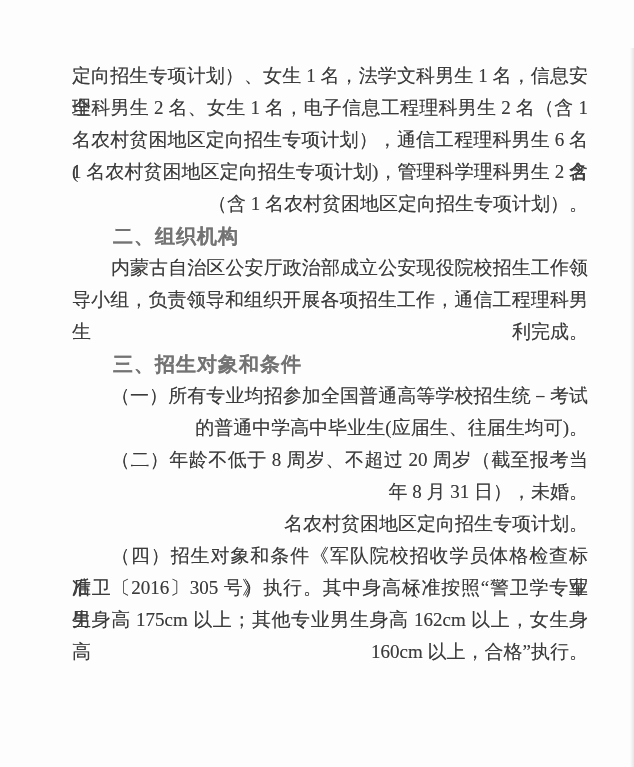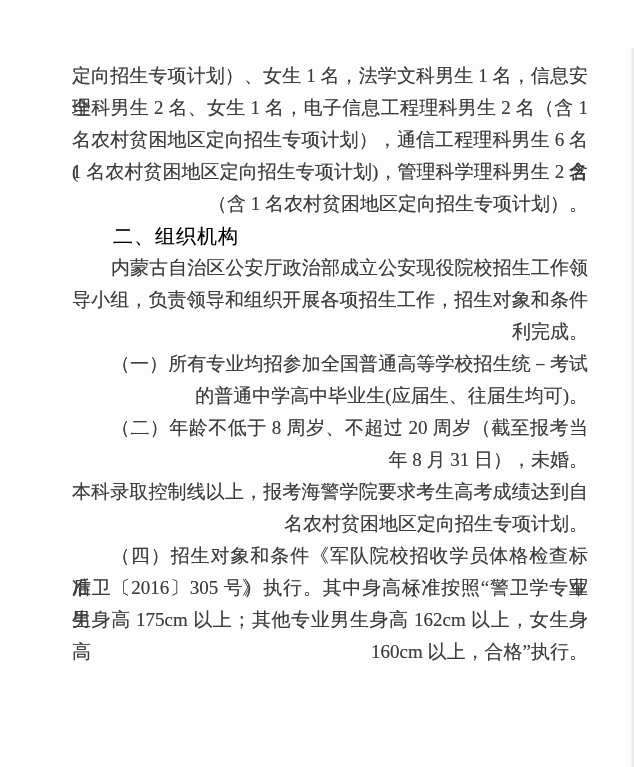--- a/index.html
+++ b/index.html
@@ -40,23 +40,23 @@
     text-align-last: justify;
   }
   .lline {
     text-align: right;
   }
   .indent {
     text-indent: 2.05em;
   }
   .heading {
     font-family: "Liberation Sans", "DejaVu Sans", sans-serif;
-    font-weight: normal;
+    font-weight: bold;
     font-size: 20px;
-    color: #000000;
+    color: #737373;
     text-indent: 2.05em;
     text-align: left;
     letter-spacing: 1px;
   }
   .footer {
     position: absolute;
     top: 736px;
     left: 0;
     width: 622px;
     text-align: center;
@@ -79,27 +79,27 @@
 
 <div class="page">
   <div class="content">
       <div class="line jline">定向招生专项计划）、女生 1 名，法学文科男生 1 名，信息安全</div>
       <div class="line jline">理科男生 2 名、女生 1 名，电子信息工程理科男生 2 名（含 1</div>
       <div class="line jline">名农村贫困地区定向招生专项计划），通信工程理科男生 6 名(含</div>
       <div class="line jline">1 名农村贫困地区定向招生专项计划)，管理科学理科男生 2 名</div>
       <div class="line lline">（含 1 名农村贫困地区定向招生专项计划）。</div>
       <div class="line heading">二、组织机构</div>
       <div class="line jline indent">内蒙古自治区公安厅政治部成立公安现役院校招生工作领</div>
-      <div class="line jline">导小组，负责领导和组织开展各项招生工作，招生对象和条件</div>
+      <div class="line jline">导小组，负责领导和组织开展各项招生工作，通信工程理科男生</div>
       <div class="line lline">利完成。</div>
+      <div class="line heading">三、招生对象和条件</div>
       <div class="line jline indent">（一）所有专业均招参加全国普通高等学校招生统－考试</div>
       <div class="line lline">的普通中学高中毕业生(应届生、往届生均可)。</div>
       <div class="line jline indent">（二）年龄不低于 8 周岁、不超过 20 周岁（截至报考当</div>
       <div class="line lline">年 8 月 31 日），未婚。</div>
-      <div class="line jline">本科录取控制线以上，报考海警学院要求考生高考成绩达到自</div>
       <div class="line lline">名农村贫困地区定向招生专项计划。</div>
       <div class="line jline indent">（四）招生对象和条件《军队院校招收学员体格检查标准》(军</div>
       <div class="line jline">后卫〔2016〕305 号）执行。其中身高标准按照“警卫学专业男</div>
       <div class="line jline">生身高 175cm 以上；其他专业男生身高 162cm 以上，女生身高</div>
       <div class="line lline">160cm 以上，合格”执行。</div>
     </div>
   <div class="footer">- 2 -</div>
   <div class="scan-edge"></div>
 </div>
 

